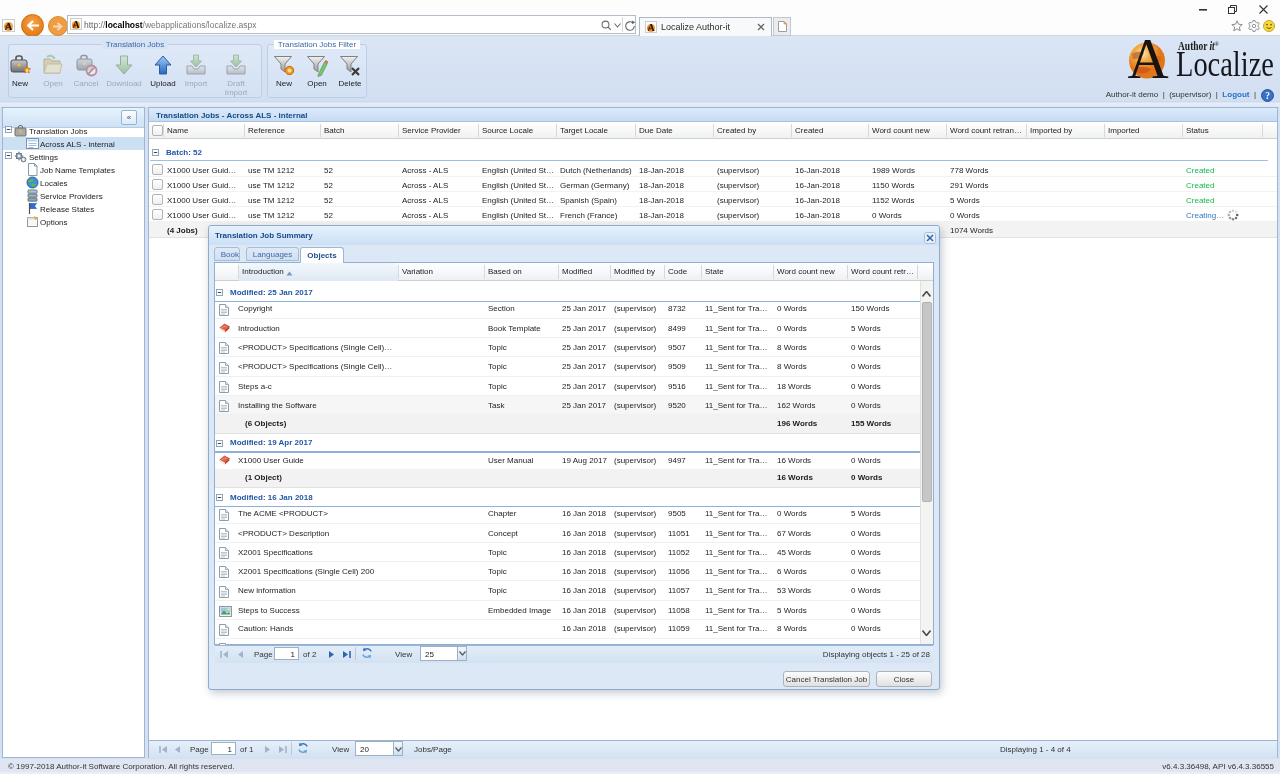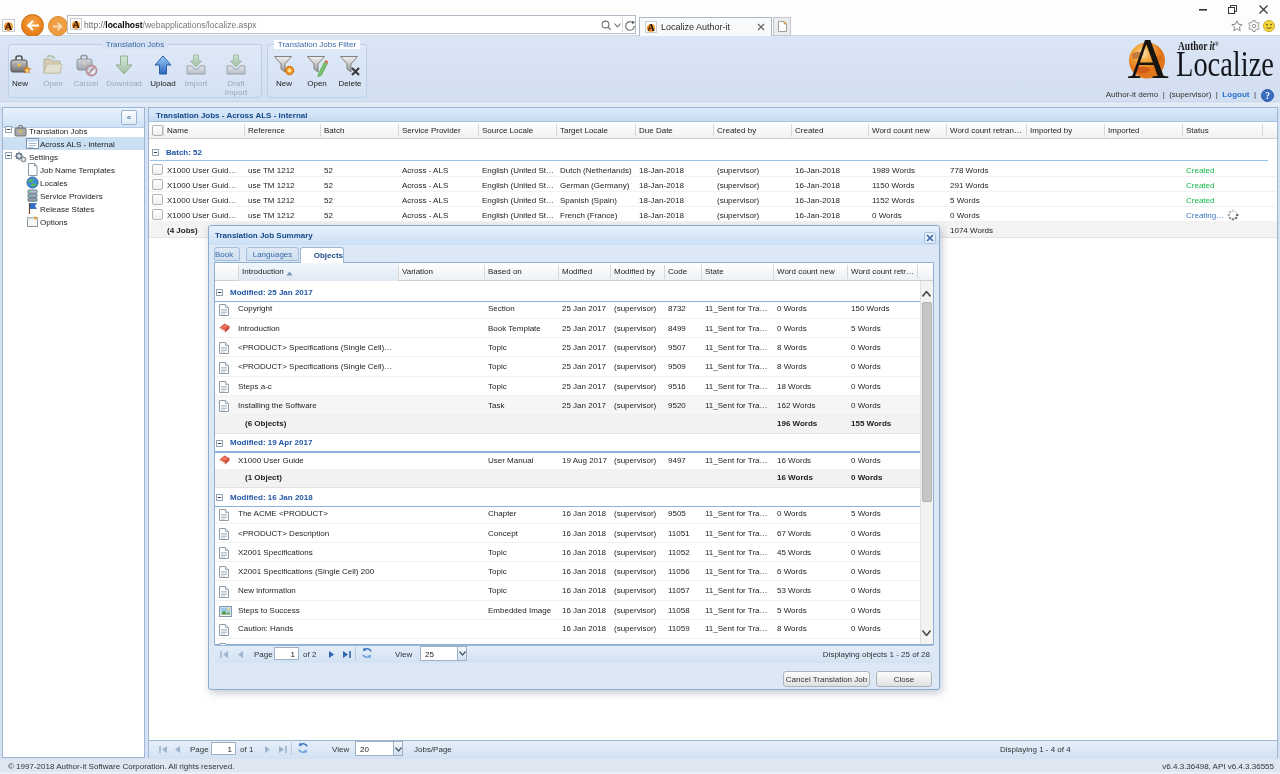--- a/index.html
+++ b/index.html
@@ -526,23 +526,23 @@
 <div class="abs" style="left:1000px;top:762px;width:274px;text-align:right;color:#333">v6.4.3.36498, API v6.4.3.36555</div>
 <div class="abs" style="left:208px;top:225px;width:732px;height:465px;background:#dce8f6;border:1px solid #8daccc;border-radius:3px;box-shadow:2px 3px 8px rgba(80,100,130,0.35)"></div>
 <div class="abs" style="left:209px;top:226px;width:730px;height:19px;background:linear-gradient(#e6f1fd,#cbdff5);border-radius:3px 3px 0 0"></div>
 <div class="abs" style="left:215px;top:231px;font-weight:bold;color:#15498b">Translation Job Summary</div>
 <div class="abs" style="left:924px;top:232px">
     <svg width="12" height="12" viewBox="0 0 12 12" style="">
       <rect x="0.5" y="0.5" width="11" height="11" rx="2" fill="#e7f0fa" stroke="#a8c0dc"></rect>
       <path d="M3 3 L9 9 M9 3 L3 9" stroke="#3c6da8" stroke-width="1.7"></path>
     </svg>
   </div>
-<div class="abs" style="left:214px;top:246.5px;width:26px;height:14.5px;background:linear-gradient(#e0eaf6,#d0dff0);border:1px solid #a3bddb;border-radius:3px 3px 0 0;text-align:left;line-height:14px;color:#3a6aaa">Book</div>
+<div class="abs" style="left:214px;top:246.5px;width:26px;height:14.5px;background:linear-gradient(#e0eaf6,#d0dff0);border:1px solid #a3bddb;border-radius:3px 3px 0 0;text-align:right;line-height:14px;color:#3a6aaa">Book</div>
 <div class="abs" style="left:246px;top:246.5px;width:53px;height:14.5px;background:linear-gradient(#e0eaf6,#d0dff0);border:1px solid #a3bddb;border-radius:3px 3px 0 0;text-align:center;line-height:14px;color:#3a6aaa">Languages</div>
-<div class="abs" style="left:300px;top:246.5px;width:44px;height:16.5px;background:#fff;border:1px solid #9bb8d8;border-bottom:none;border-radius:3px 3px 0 0;text-align:right;line-height:15px;font-weight:bold;color:#1e4c8f;z-index:5">Objects</div>
+<div class="abs" style="left:300px;top:246.5px;width:44px;height:16.5px;background:#fff;border:1px solid #9bb8d8;border-bottom:none;border-radius:3px 3px 0 0;text-align:center;line-height:15px;font-weight:bold;color:#1e4c8f;z-index:5">Objects</div>
 <div class="abs" style="left:214px;top:262px;width:720px;height:383px;background:#fff;border:1px solid #8fb0d4"></div>
 <div class="abs" style="left:215px;top:263px;width:718px;height:18px;background:linear-gradient(#ffffff,#eef1f4);border-bottom:1px solid #cfcfcf"></div>
 <div class="abs" style="left:239px;top:263px;width:159px;height:18px;background:linear-gradient(#f2f7fc,#dfe9f3)"></div>
 <div class="abs" style="left:0;top:267px;width:1280px;height:12px">
     <span class="hdr" style="left:242px">Introduction</span>
     <span class="hdr" style="left:402px">Variation</span>
     <span class="hdr" style="left:488px">Based on</span>
     <span class="hdr" style="left:562px">Modified</span>
     <span class="hdr" style="left:614px">Modified by</span>
     <span class="hdr" style="left:668px">Code</span>

